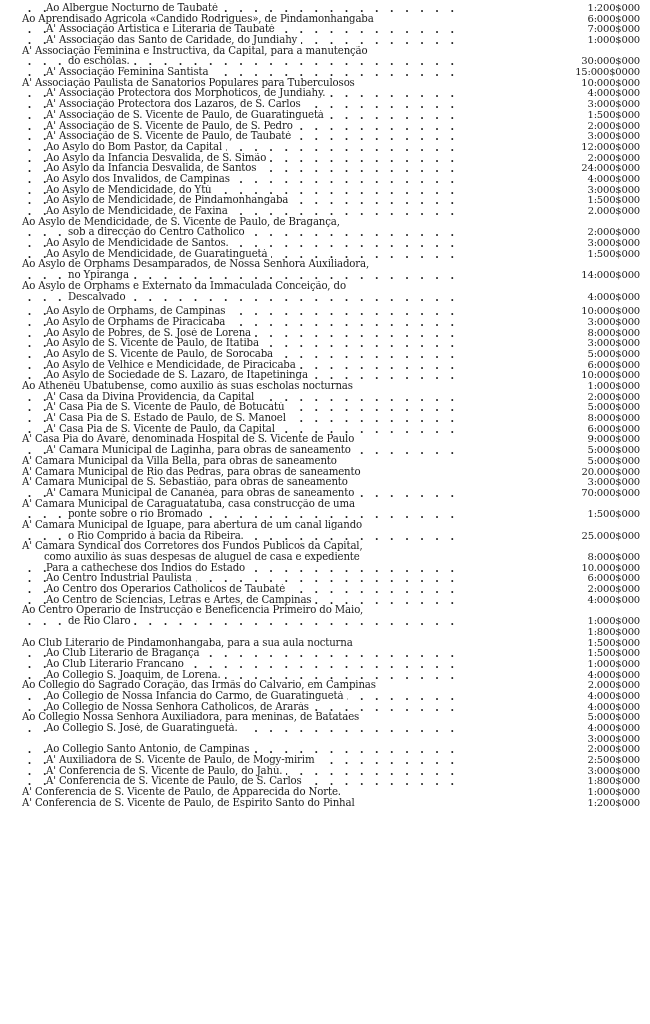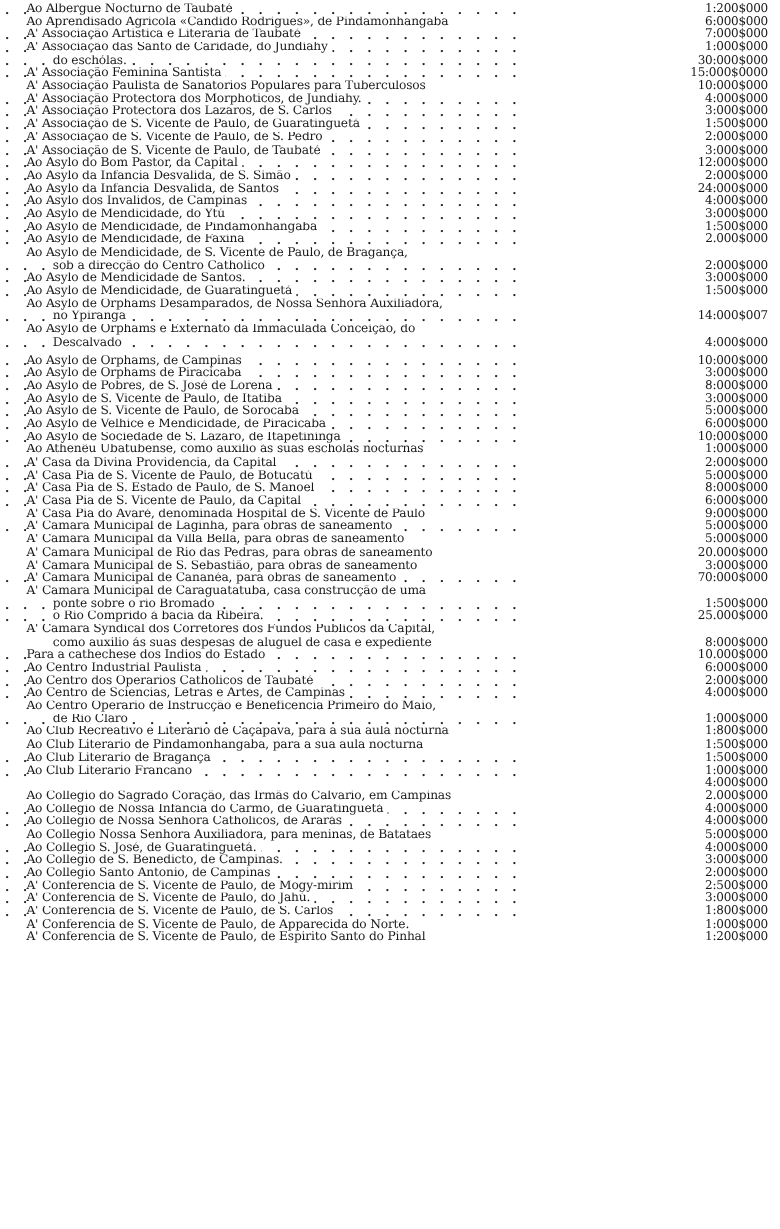--- a/index.html
+++ b/index.html
@@ -14,21 +14,21 @@
     display: flex; align-items: flex-end; height: 10.7px;
     font-size: 10.2px; line-height: 10.7px; white-space: nowrap;
   }
   .desc {
     flex: 0 0 auto; width: 438px; overflow: hidden;
     padding-left: 22px; box-sizing: border-box;
     letter-spacing: -0.15px;
   }
   .desc.cont { padding-left: 44px; }
   .desc .txt { background: #fff; padding-right: 4px; position: relative; z-index: 1; }
-  .desc.dots { position: relative; }
+  .desc.dots { position: relative; margin-left: 24px; }
   .desc.dots::after {
     content: ". . . . . . . . . . . . . . . . . . . . . . . . . . . . . . . . . . . . . . . . . . . . . . . .";
     position: absolute; left: 0; right: 4px; bottom: 0; text-align: right;
     letter-spacing: 4px; font-weight: bold; overflow: hidden; direction: rtl;
   }
   .amount {
     position: absolute; right: 10px; text-align: right;
     font-size: 10px; letter-spacing: -0.2px;
   }
   .spacer { height: 4px; }
@@ -56,20 +56,23 @@
       </div>
     </div>
     <div class="entry">
       <div class="line">
         <div class="desc dots"><span class="txt">A' Associação das Santo de Caridade, do Jundiahy</span></div>
         <span class="amount">1:000$000</span>
       </div>
     </div>
     <div class="entry">
       <div class="line">
+        <div class="desc"><span class="txt">A' Associação Feminina e Instructiva, da Capital, para a manutenção</span></div>
+      </div>
+      <div class="line">
         <div class="desc cont dots"><span class="txt">do eschólas.</span></div>
         <span class="amount">30:000$000</span>
       </div>
     </div>
     <div class="entry">
       <div class="line">
         <div class="desc dots"><span class="txt">A' Associação Feminina Santista</span></div>
         <span class="amount">15:000$0000</span>
       </div>
     </div>
@@ -171,21 +174,21 @@
         <div class="desc dots"><span class="txt">Ao Asylo de Mendicidade, de Guaratinguetá</span></div>
         <span class="amount">1:500$000</span>
       </div>
     </div>
     <div class="entry">
       <div class="line">
         <div class="desc"><span class="txt">Ao Asylo de Orphams Desamparados, de Nossa Senhora Auxiliadora,</span></div>
       </div>
       <div class="line">
         <div class="desc cont dots"><span class="txt">no Ypiranga</span></div>
-        <span class="amount">14:000$007</span>
+        <span class="amount">14:000$000</span>
       </div>
     </div>
     <div class="entry">
       <div class="line">
         <div class="desc"><span class="txt">Ao Asylo de Orphams e Externato da Immaculada Conceição, do</span></div>
       </div>
       <div class="line">
         <div class="desc cont dots"><span class="txt">Descalvado</span></div>
         <span class="amount">4:000$000</span>
       </div>
@@ -303,20 +306,23 @@
       <div class="line">
         <div class="desc"><span class="txt">A' Camara Municipal de Caraguatatuba, casa construcção de uma</span></div>
       </div>
       <div class="line">
         <div class="desc cont dots"><span class="txt">ponte sobre o rio Bromado</span></div>
         <span class="amount">1:500$000</span>
       </div>
     </div>
     <div class="entry">
       <div class="line">
+        <div class="desc"><span class="txt">A' Camara Municipal de Iguape, para abertura de um canal ligando</span></div>
+      </div>
+      <div class="line">
         <div class="desc cont dots"><span class="txt">o Rio Comprido á bacia da Ribeira.</span></div>
         <span class="amount">25.000$000</span>
       </div>
     </div>
     <div class="entry">
       <div class="line">
         <div class="desc"><span class="txt">A' Camara Syndical dos Corretores dos Fundos Publicos da Capital,</span></div>
       </div>
       <div class="line">
         <div class="desc cont"><span class="txt">como auxilio ás suas despesas de aluguel de casa e expediente</span></div>
@@ -351,21 +357,20 @@
       <div class="line">
         <div class="desc"><span class="txt">Ao Centro Operario de Instrucção e Beneficencia Primeiro do Maio,</span></div>
       </div>
       <div class="line">
         <div class="desc cont dots"><span class="txt">de Rio Claro</span></div>
         <span class="amount">1:000$000</span>
       </div>
     </div>
     <div class="entry">
       <div class="line">
-        <div class="desc"><span class="txt">Ao Club Recreativo e Literario de Caçapava, para a sua aula nocturna</span></div>
         <span class="amount">1:800$000</span>
       </div>
     </div>
     <div class="entry">
       <div class="line">
         <div class="desc"><span class="txt">Ao Club Literario de Pindamonhangaba, para a sua aula nocturna</span></div>
         <span class="amount">1:500$000</span>
       </div>
     </div>
     <div class="entry">
@@ -375,20 +380,21 @@
       </div>
     </div>
     <div class="entry">
       <div class="line">
         <div class="desc dots"><span class="txt">Ao Club Literario Francano</span></div>
         <span class="amount">1:000$000</span>
       </div>
     </div>
     <div class="entry">
       <div class="line">
+        <div class="desc dots"><span class="txt">Ao Collegio S. Joaquim, de Lorena.</span></div>
         <span class="amount">4:000$000</span>
       </div>
     </div>
     <div class="entry">
       <div class="line">
         <div class="desc"><span class="txt">Ao Collegio do Sagrado Coração, das Irmãs do Calvario, em Campinas</span></div>
         <span class="amount">2.000$000</span>
       </div>
     </div>
     <div class="entry">
@@ -410,33 +416,32 @@
       </div>
     </div>
     <div class="entry">
       <div class="line">
         <div class="desc dots"><span class="txt">Ao Collegio S. José, de Guaratinguetá.</span></div>
         <span class="amount">4:000$000</span>
       </div>
     </div>
     <div class="entry">
       <div class="line">
-        <div class="desc dots"><span class="txt">Ao Collegio de S. Benedicto, de Campinas.</span></div>
         <span class="amount">3:000$000</span>
       </div>
     </div>
     <div class="entry">
       <div class="line">
         <div class="desc dots"><span class="txt">Ao Collegio Santo Antonio, de Campinas</span></div>
         <span class="amount">2:000$000</span>
       </div>
     </div>
     <div class="entry">
       <div class="line">
-        <div class="desc dots"><span class="txt">A' Conferencia de S. Vicente de Paulo, de Mogy-mirim</span></div>
+        <div class="desc dots"><span class="txt">A' Auxiliadora de S. Vicente de Paulo, de Mogy-mirim</span></div>
         <span class="amount">2:500$000</span>
       </div>
     </div>
     <div class="entry">
       <div class="line">
         <div class="desc dots"><span class="txt">A' Conferencia de S. Vicente de Paulo, do Jahú.</span></div>
         <span class="amount">3:000$000</span>
       </div>
     </div>
     <div class="entry">

